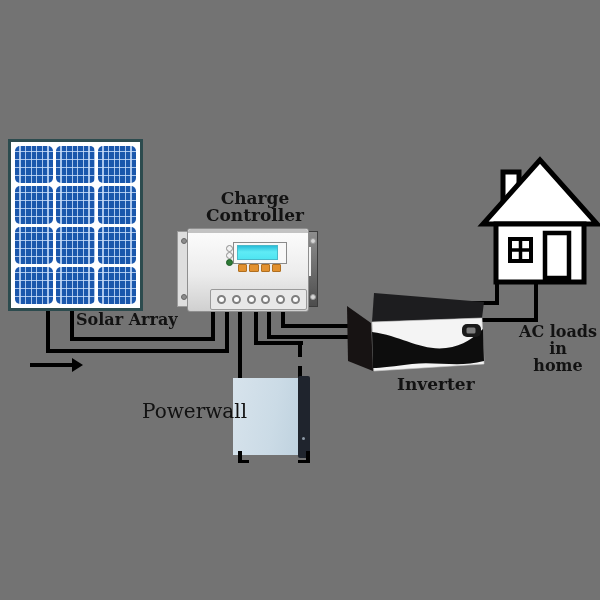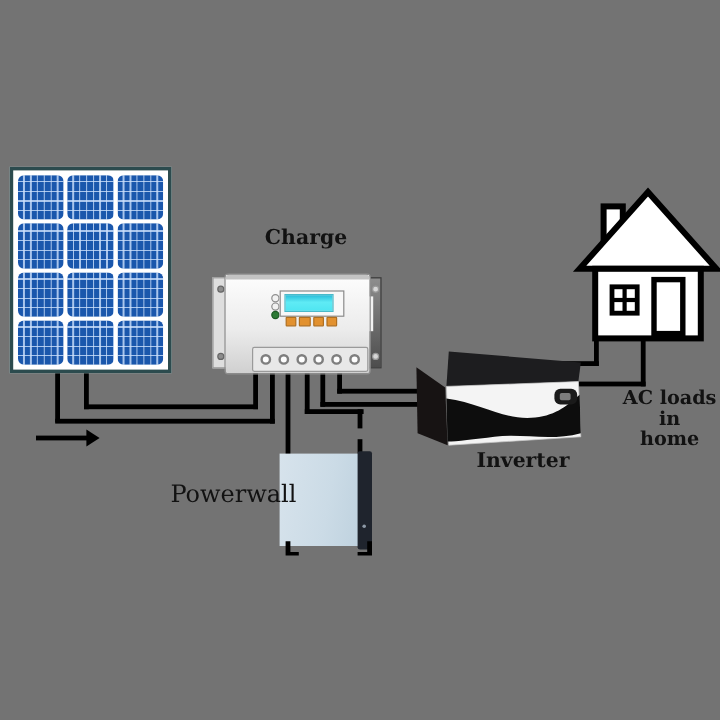--- a/index.html
+++ b/index.html
@@ -165,21 +165,23 @@
       <rect x="462" y="324" width="19" height="13" rx="5" fill="#1a1a1a"></rect>
       <rect x="466.5" y="327.5" width="9" height="6" rx="1.5" fill="#7d7d7d"></rect>
     </g>
 
     <path d="M238,451 h4 v9 h7 v3 h-11 z" fill="#000"></path>
     <path d="M310,451 h-4 v9 h-8 v3 h12 z" fill="#000"></path>
   </svg>
 
   <div class="lbl center" id="lbl-charge">
     <div>Charge</div>
+    <div>Controller</div>
   </div>
+  <div class="lbl" id="lbl-solar">Solar Array</div>
   <div class="lbl" id="lbl-powerwall">Powerwall</div>
   <div class="lbl" id="lbl-inverter">Inverter</div>
   <div class="lbl center" id="lbl-ac">
     <div>AC loads in</div>
     <div>home</div>
   </div>
 
 </div>
 
 </body></html>

